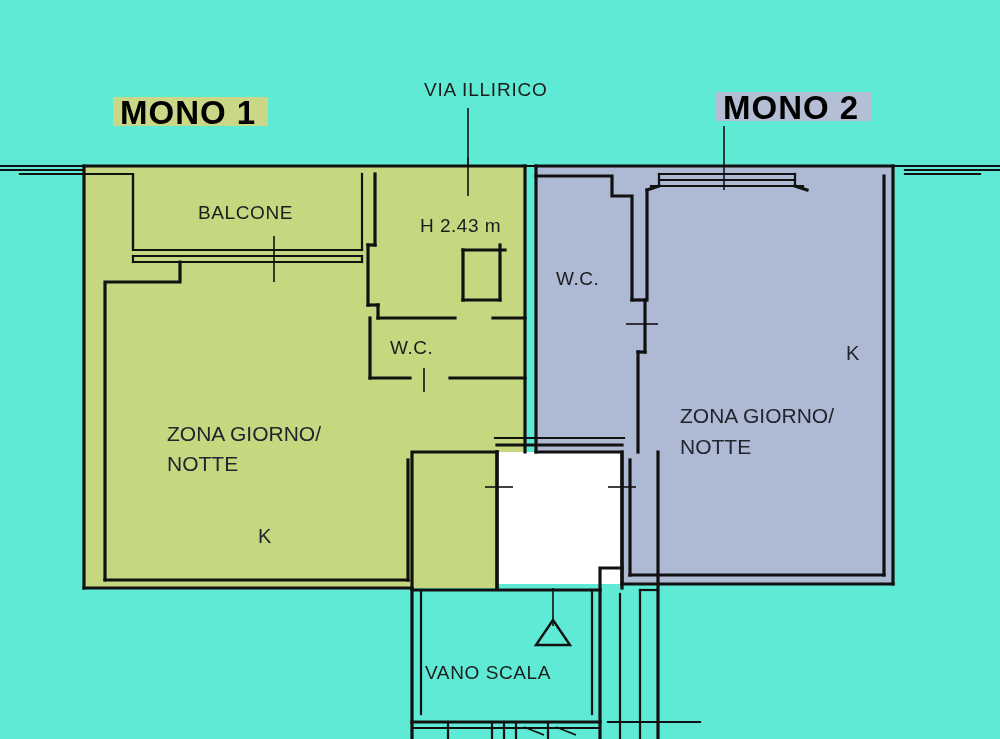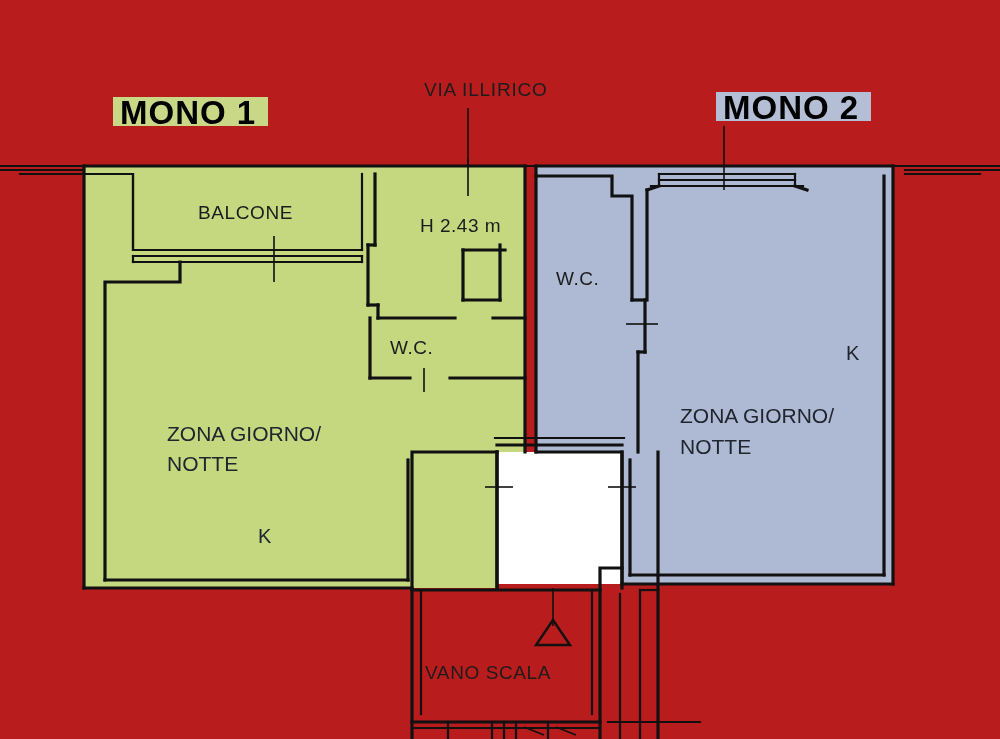--- a/index.html
+++ b/index.html
@@ -7,21 +7,21 @@
     padding: 0;
     background: #ffffff;
   }
   body {
     font-family: "Liberation Sans", sans-serif;
   }
   #plan-root {
     position: relative;
     width: 1000px;
     height: 739px;
-    background: #b91c1c;
+    background: #5eead4;
     overflow: hidden;
   }
   svg#floorplan {
     position: absolute;
     top: 0; left: 0;
     width: 1000px;
     height: 739px;
     display: block;
   }
   .wall {

